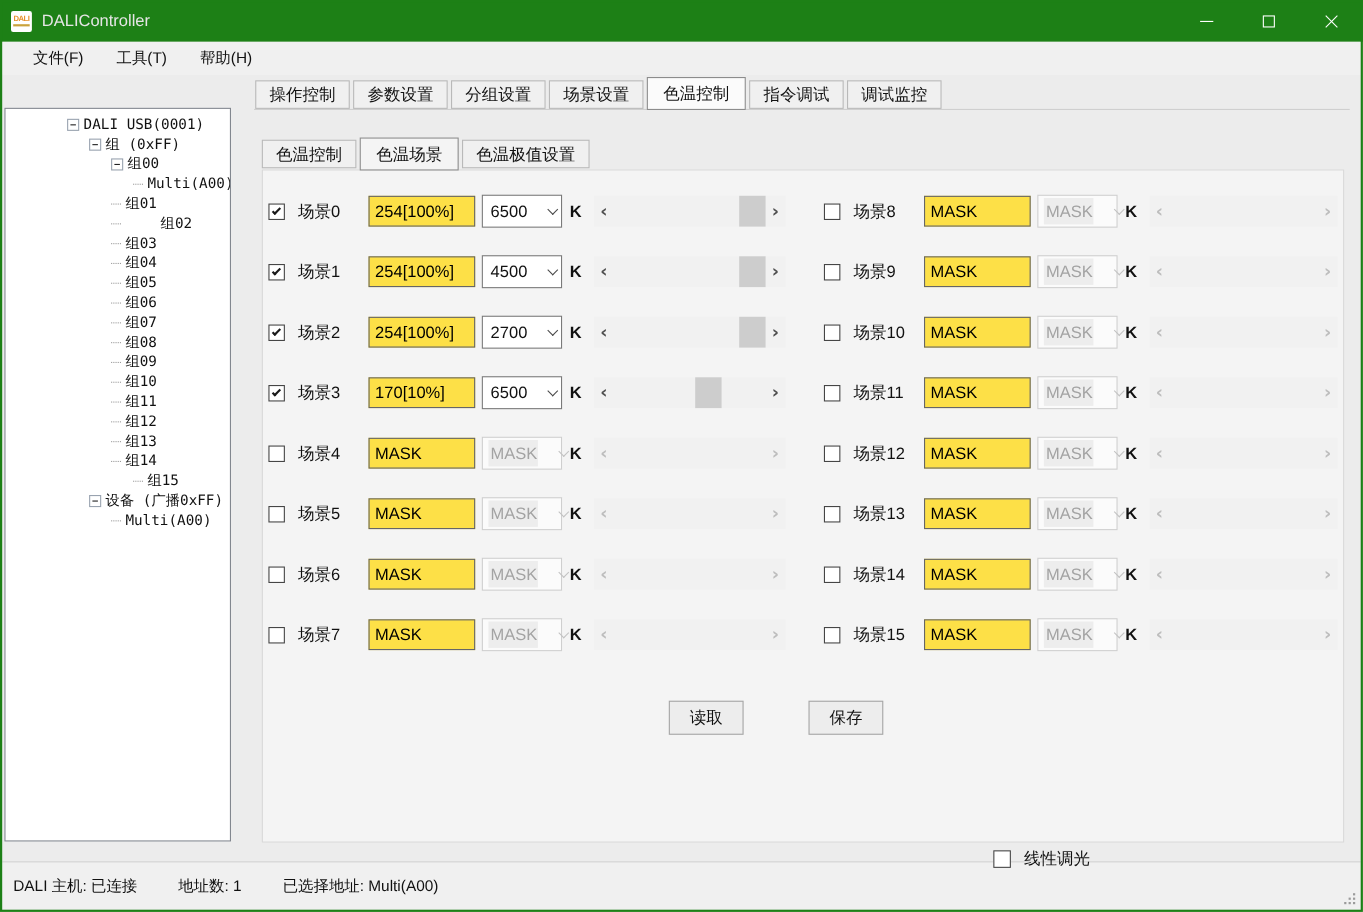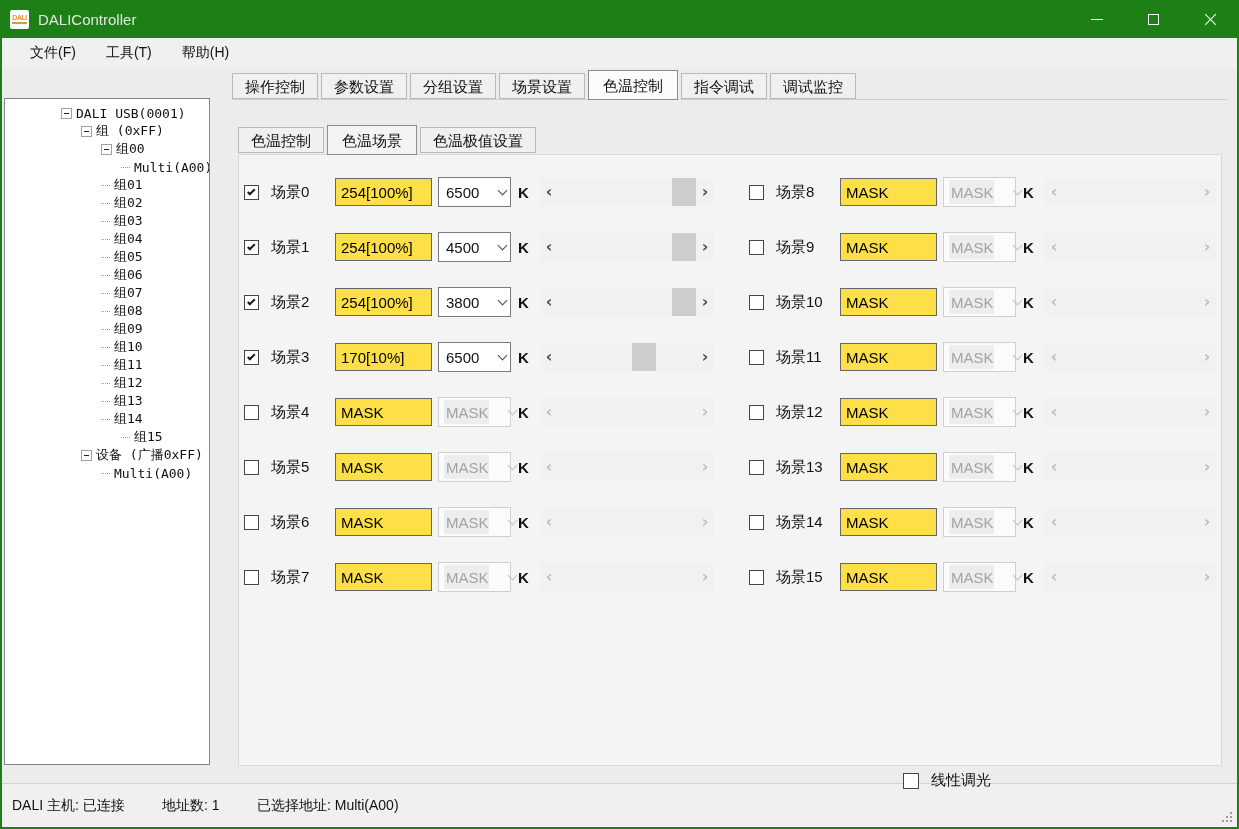--- a/index.html
+++ b/index.html
@@ -149,21 +149,21 @@
         <span>组00</span>
       </div>
       <div class="tree-item" style="padding-left: 68px;">
         <span class="dash"></span>
         <span>Multi(A00)</span>
       </div>
       <div class="tree-item" style="padding-left: 48px;">
         <span class="dash"></span>
         <span>组01</span>
       </div>
-      <div class="tree-item" style="padding-left: 48px;">
+      <div class="tree-item" style="padding-left: 48px; gap: 32px;">
         <span class="dash"></span>
         <span>组02</span>
       </div>
       <div class="tree-item" style="padding-left: 48px;">
         <span class="dash"></span>
         <span>组03</span>
       </div>
       <div class="tree-item" style="padding-left: 48px;">
         <span class="dash"></span>
         <span>组04</span>
@@ -275,21 +275,21 @@
       <span class="sb-arrow">›</span>
     </span>
   </div>
       <div class="scene-row">
     <span class="checkbox checked">
           <span class="check"></span>
         </span>
     <span class="scene-label">场景2</span>
     <input class="level-input" value="254[100%]" style="">
     <span class="combo">
-      <span class="combo-value">3800</span>
+      <span class="combo-value">2700</span>
       <span class="combo-chevron"></span>
     </span>
     <span class="k-label">K</span>
     <span class="scrollbar">
       <span class="sb-arrow">‹</span>
       <span class="sb-thumb" style="left: calc(100% - 42px);"></span>
       <span class="sb-arrow">›</span>
     </span>
   </div>
       <div class="scene-row">
@@ -485,20 +485,24 @@
       <span class="combo-chevron"></span>
     </span>
     <span class="k-label">K</span>
     <span class="scrollbar disabled">
       <span class="sb-arrow">‹</span>
 
       <span class="sb-arrow">›</span>
     </span>
   </div>
     </div>
+  <div class="panel-buttons">
+    <button class="btn">读取</button>
+    <button class="btn">保存</button>
+  </div>
 </div>
 
 <div class="linear-option">
   <span class="checkbox"></span>
   <span>线性调光</span>
 </div>
 
 <div class="statusbar">
   <span class="status-item s1">DALI 主机: 已连接</span>
   <span class="status-item s2">地址数: 1</span>

